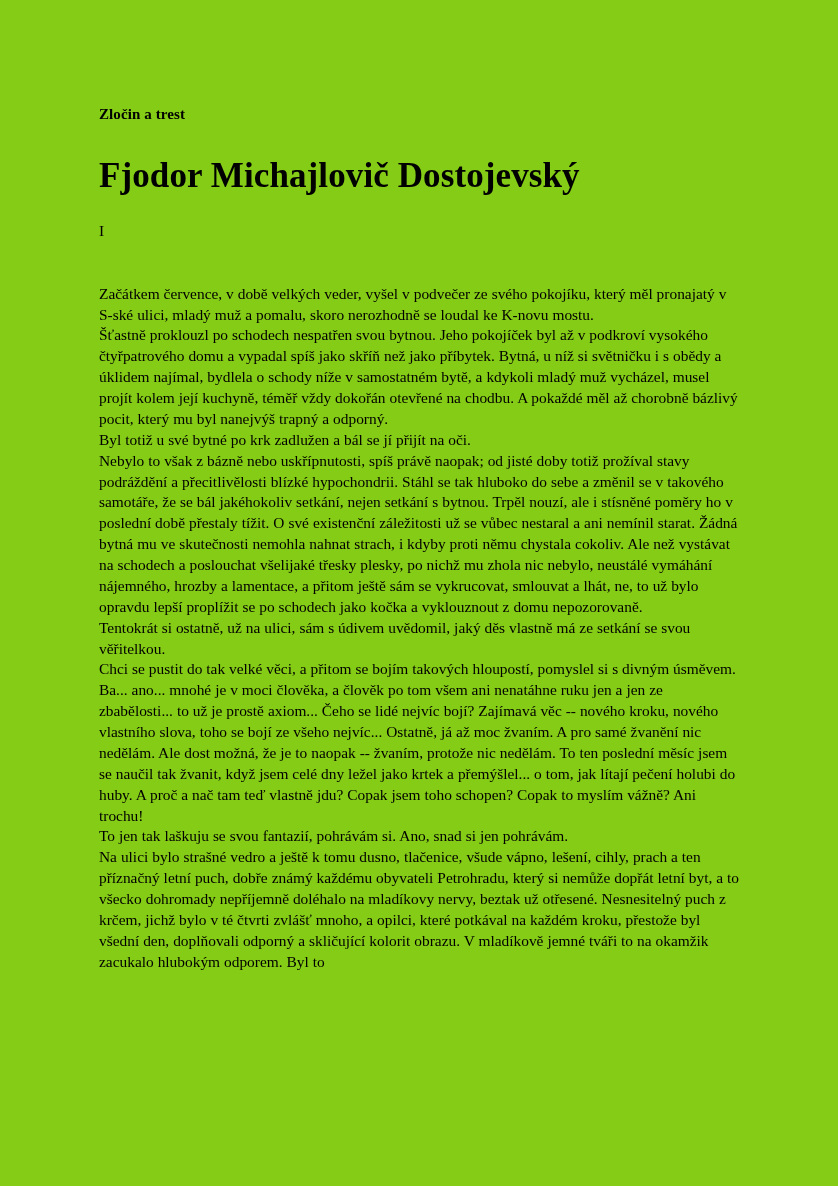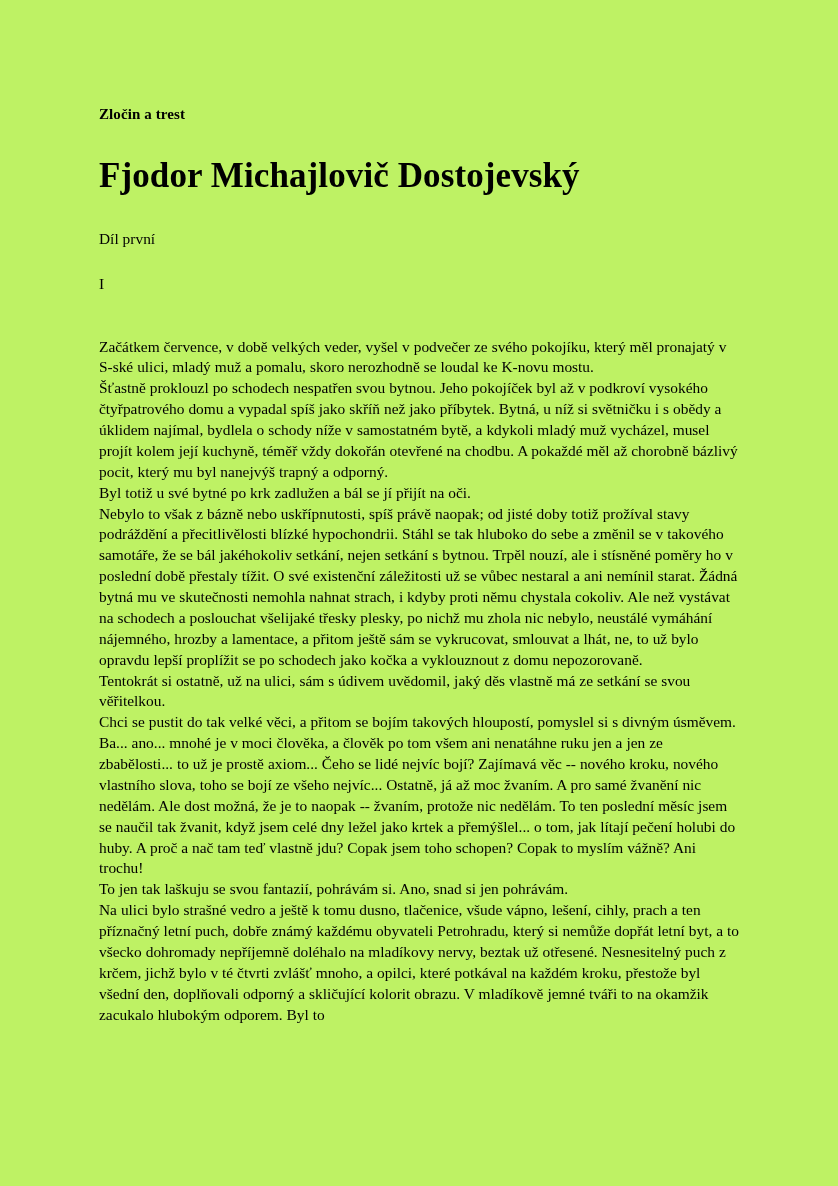--- a/index.html
+++ b/index.html
@@ -5,21 +5,21 @@
   html, body {
     margin: 0;
     padding: 0;
     background: #ffffff;
   }
 
   .page {
     position: relative;
     width: 838px;
     height: 1186px;
-    background: #bef264;
+    background: #84cc16;
     box-sizing: border-box;
     padding: 105px 98px 16px 99px;
     overflow: hidden;
     font-family: "Liberation Serif", "DejaVu Serif", serif;
     color: #000000;
     -webkit-font-smoothing: antialiased;
   }
 
   .doc-body {
     width: 641px;
@@ -71,21 +71,20 @@
 </head>
 <body>
 
 <div class="page">
   <div class="doc-body">
 
     <h1 class="running-title">Zločin a trest</h1>
 
     <h2 class="main-title">Fjodor Michajlovič Dostojevský</h2>
 
-    <p class="para part-label">Díl první</p>
 
     <p class="para chapter-numeral">I</p>
 
     <p class="para body-para first">Začátkem července, v době velkých veder, vyšel v podvečer ze svého pokojíku, který měl pronajatý v S-ské ulici, mladý muž a pomalu, skoro nerozhodně se loudal ke K-novu mostu.</p>
 
     <p class="para body-para">Šťastně proklouzl po schodech nespatřen svou bytnou. Jeho pokojíček byl až v podkroví vysokého čtyřpatrového domu a vypadal spíš jako skříň než jako příbytek. Bytná, u níž si světničku i s obědy a úklidem najímal, bydlela o schody níže v samostatném bytě, a kdykoli mladý muž vycházel, musel projít kolem její kuchyně, téměř vždy dokořán otevřené na chodbu. A pokaždé měl až chorobně bázlivý pocit, který mu byl nanejvýš trapný a odporný.</p>
 
     <p class="para body-para">Byl totiž u své bytné po krk zadlužen a bál se jí přijít na oči.</p>
 
     <p class="para body-para">Nebylo to však z bázně nebo uskřípnutosti, spíš právě naopak; od jisté doby totiž prožíval stavy podráždění a přecitlivělosti blízké hypochondrii. Stáhl se tak hluboko do sebe a změnil se v takového samotáře, že se bál jakéhokoliv setkání, nejen setkání s bytnou. Trpěl nouzí, ale i stísněné poměry ho v poslední době přestaly tížit. O své existenční záležitosti už se vůbec nestaral a ani nemínil starat. Žádná bytná mu ve skutečnosti nemohla nahnat strach, i kdyby proti němu chystala cokoliv. Ale než vystávat na schodech a poslouchat všelijaké třesky plesky, po nichž mu zhola nic nebylo, neustálé vymáhání nájemného, hrozby a lamentace, a přitom ještě sám se vykrucovat, smlouvat a lhát, ne, to už bylo opravdu lepší proplížit se po schodech jako kočka a vyklouznout z domu nepozorovaně.</p>

